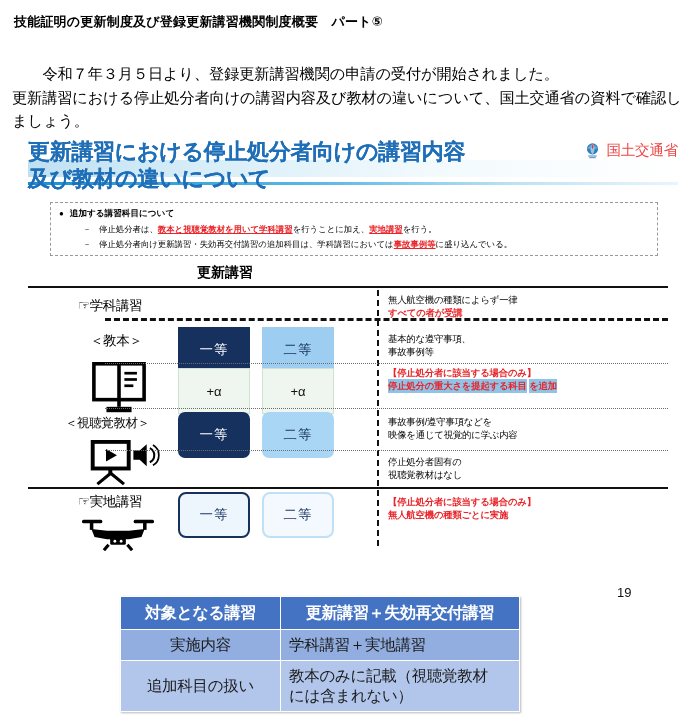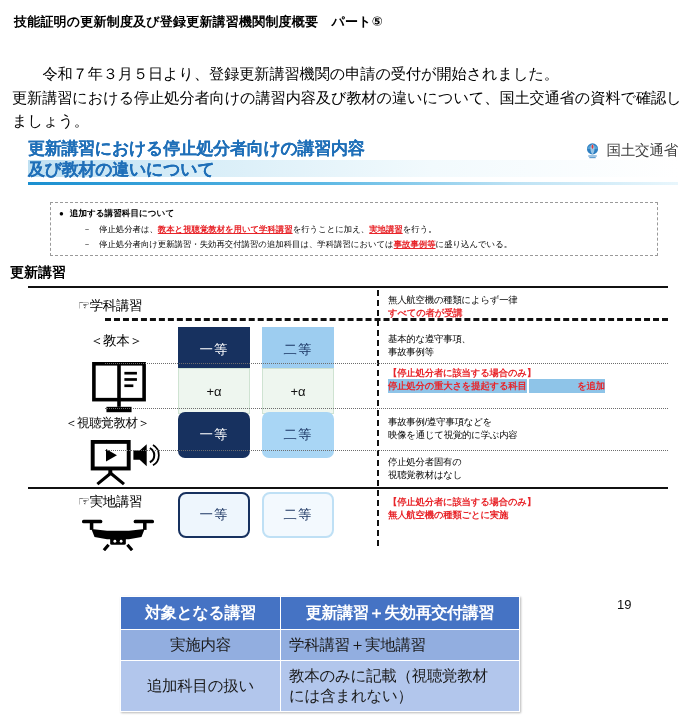--- a/index.html
+++ b/index.html
@@ -40,45 +40,45 @@
   .head-bar1 {
     position: absolute; left: 18px; top: 20px; width: 650px; height: 17px;
     background: linear-gradient(to right, #bfe0f2 0%, #d9eef8 28%, #f2fafd 62%, #ffffff 100%);
   }
   .head-rule {
     position: absolute; left: 18px; top: 42px; width: 650px; height: 2.5px;
     background: linear-gradient(to right, #1a8fd0 0%, #5cb8e4 45%, #bde2f4 75%, #e8f6fc 100%);
   }
   .head-title {
     position: absolute; left: 18px; top: -2px; width: 470px;
-    font-size: 17px; font-weight: bold; color: #1f6fb8; line-height: 1.24;
+    font-size: 22px; font-weight: bold; color: #1f6fb8; line-height: 1.24;
     letter-spacing: -0.3px; text-shadow: 0 0 0 #1f6fb8;
   }
   .mlit {
     position: absolute; right: 8px; top: 1px;
     display: flex; align-items: center; gap: 5px;
   }
-  .mlit-label { font-size: 14.5px; color: #404040; letter-spacing: -0.2px; }
+  .mlit-label { font-size: 14.5px; color: #ef4444; letter-spacing: -0.2px; }
 
   
   .bullets {
     position: absolute; left: 40px; top: 62px; width: 608px; height: 54px;
     border: 1px dashed #9a9a9a;
     padding: 5px 8px 0 8px;
   }
   .b-l1 { font-size: 8.6px; font-weight: bold; display: flex; gap: 6px; align-items: baseline; }
   .b-dot { font-size: 8px; }
   .b-l2 { font-size: 8.4px; margin-left: 24px; margin-top: 4px; display: flex; gap: 8px; align-items: baseline; white-space: nowrap; }
   .b-dash { font-size: 8px; }
   .rd-u { color: #e8252a; text-decoration: underline; font-weight: bold; }
 
   
   .chart-title {
     position: absolute; left: 0; top: 124px; width: 430px;
-    font-size: 14px; font-weight: bold;
+    text-align: center; font-size: 14px; font-weight: bold;
   }
   .rule-top {
     position: absolute; left: 18px; top: 146px; width: 640px;
     border-top: 2px solid #111;
   }
   .rule-mid {
     position: absolute; left: 18px; top: 347px; width: 640px;
     border-top: 2px solid #111;
   }
   .dash-sep {
@@ -145,21 +145,21 @@
   .tbl .hd {
     background: #4573c4; color: #fff; font-weight: bold;
     text-align: center; padding: 6px 8px; font-size: 16px;
   }
   .tbl .r1 { background: #92aee0; color: #1a1a1a; }
   .tbl .r2 { background: #b2c6ec; color: #1a1a1a; }
   .tbl .c-left { text-align: center; width: 160px; }
   .tbl .c-right { text-align: left; }
 
   .pageno {
-    position: absolute; left: 607px; top: 457px;
+    position: absolute; left: 607px; top: 445px;
     font-size: 13px; color: #111;
   }
 </style>
 </head>
 <body>
 
 <div class="page-title">技能証明の更新制度及び登録更新講習機関制度概要　パート⑤</div>
 
 <div class="intro">
   <p>令和７年３月５日より、登録更新講習機関の申請の受付が開始されました。</p>
@@ -232,21 +232,21 @@
     <div>事故事例等</div>
   </div>
 
   <div class="dot-sep" style="left:95px; top:223px; width:563px;"></div>
 
   <div class="rbox plus" style="left:168px; top:228px;">+α</div>
   <div class="rbox plus" style="left:252px; top:228px;">+α</div>
   <div class="note red" style="left:378px; top:226px;">
     <div>【停止処分者に該当する場合のみ】</div>
     <div class="hl" style="display:inline-block;">停止処分の重大さを提起する科目</div>
-    <div class="hl" style="display:inline-block;padding-left:48px;">を追加</div>
+    <div class="hl" style="display:inline-block;">を追加</div>
   </div>
 
   <div class="dot-sep" style="left:95px; top:268px; width:563px;"></div>
 
   <div class="rlabel small" style="left:55px; top:275px;">＜視聴覚教材＞</div>
   <svg class="ico" style="left:78px; top:300px;" width="72" height="46" viewBox="0 0 92 58">
     <rect x="6" y="2" width="46" height="34" fill="none" stroke="#000" stroke-width="5"></rect>
     <polygon points="23,11 23,27 37,19" fill="#000"></polygon>
     <rect x="26" y="36" width="5" height="8" fill="#000"></rect>
     <path d="M29 42 L12 56 M29 42 L46 56" stroke="#000" stroke-width="4" fill="none"></path>

